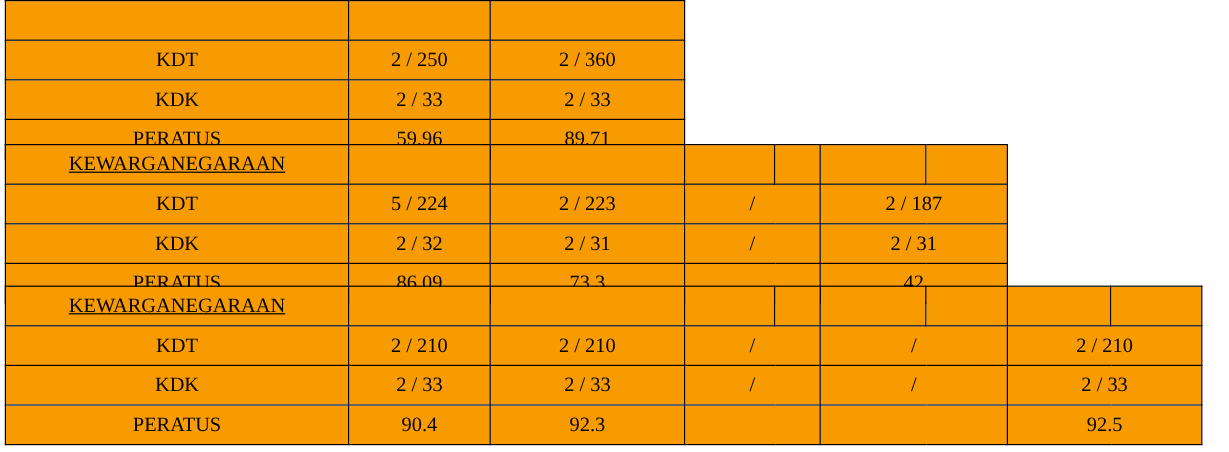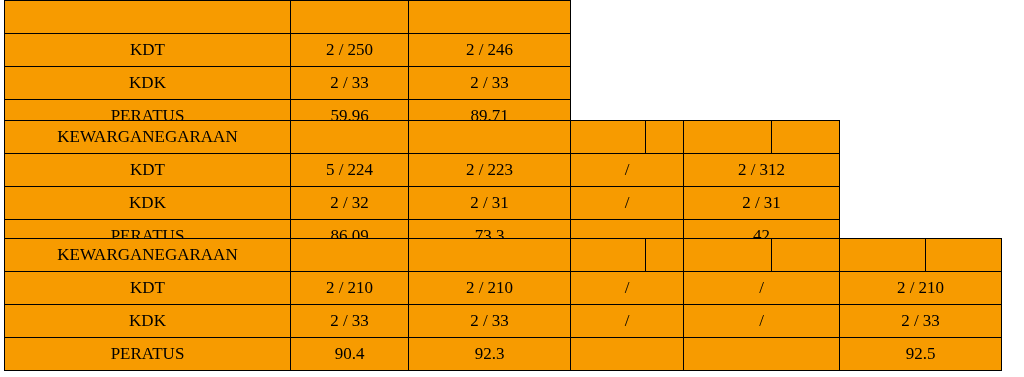--- a/index.html
+++ b/index.html
@@ -25,20 +25,21 @@
     text-align:center;
     white-space:nowrap;
     overflow:hidden;
   }
   td.label{
     text-align:left;
     padding-left:8px;
   }
   td.gray{
     background:#a6a6a6;
+    text-decoration:underline;
   }
 
   
   .block{position:absolute;left:4px;}
   #block-top{top:0px;}
   #block-mid{top:120px;}
   #block-bot{top:238px;}
 
   
   .clip-row td{height:14px;}
@@ -57,21 +58,21 @@
       </colgroup>
       <tbody>
         <tr class="clip-row">
           <td class="gray label"></td>
           <td class="gray"></td>
           <td class="gray"></td>
         </tr>
         <tr>
           <td class="label">KDT</td>
           <td>2 / 250</td>
-          <td>2 / 246</td>
+          <td>2 / 360</td>
         </tr>
         <tr>
           <td class="label">KDK</td>
           <td>2 / 33</td>
           <td>2 / 33</td>
         </tr>
         <tr>
           <td class="label">PERATUS</td>
           <td>59.96</td>
           <td>89.71</td>
@@ -101,21 +102,21 @@
           <td class="gray"></td>
           <td class="gray"></td>
           <td class="gray"></td>
           <td class="gray"></td>
         </tr>
         <tr>
           <td class="label">KDT</td>
           <td>5 / 224</td>
           <td>2 / 223</td>
           <td colspan="2">/</td>
-          <td colspan="2">2 / 312</td>
+          <td colspan="2">2 / 187</td>
         </tr>
         <tr>
           <td class="label">KDK</td>
           <td>2 / 32</td>
           <td>2 / 31</td>
           <td colspan="2">/</td>
           <td colspan="2">2 / 31</td>
         </tr>
         <tr>
           <td class="label">PERATUS</td>

